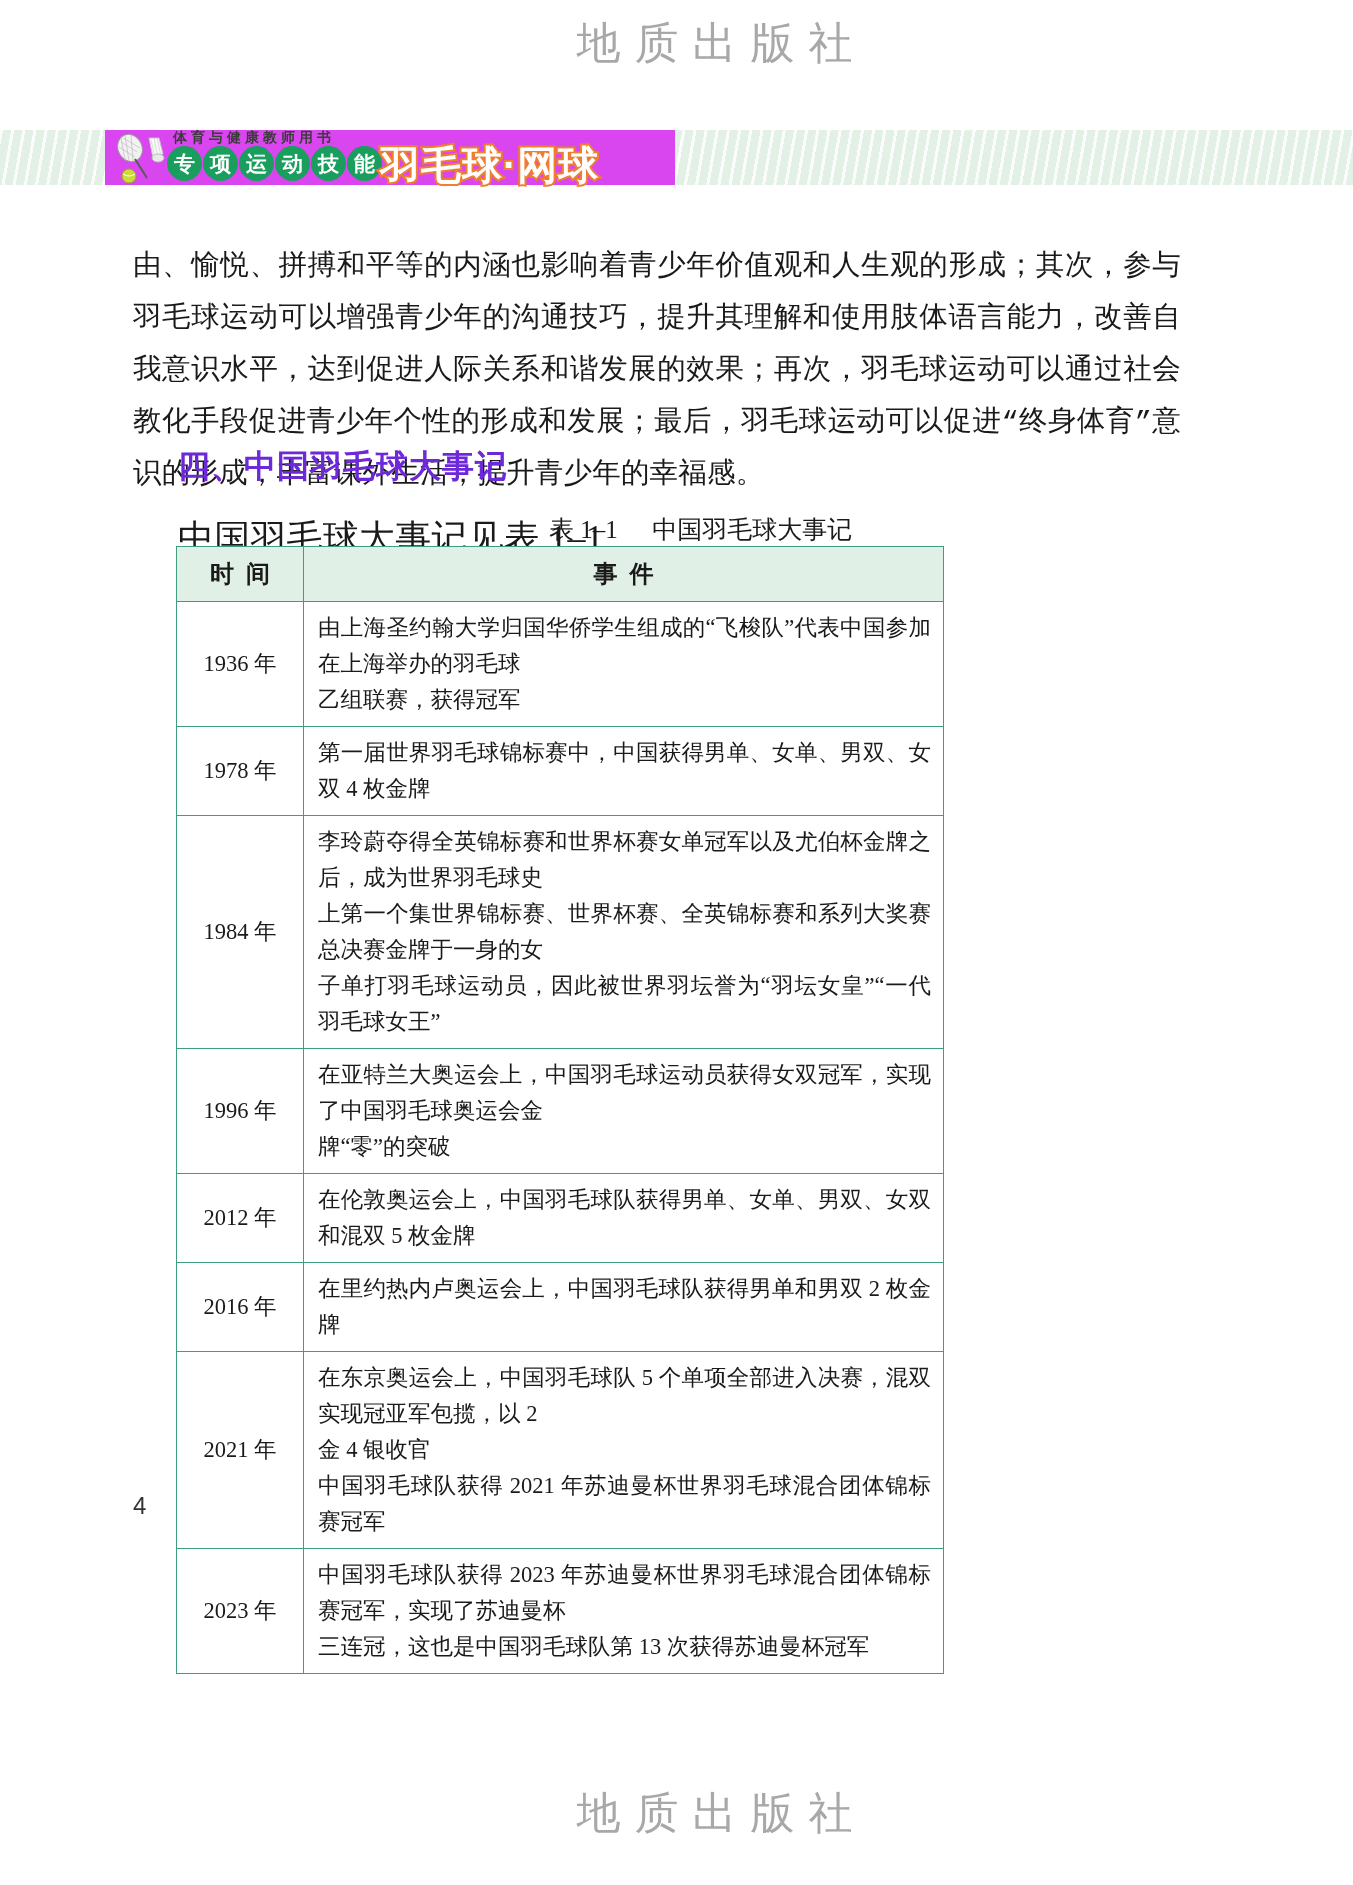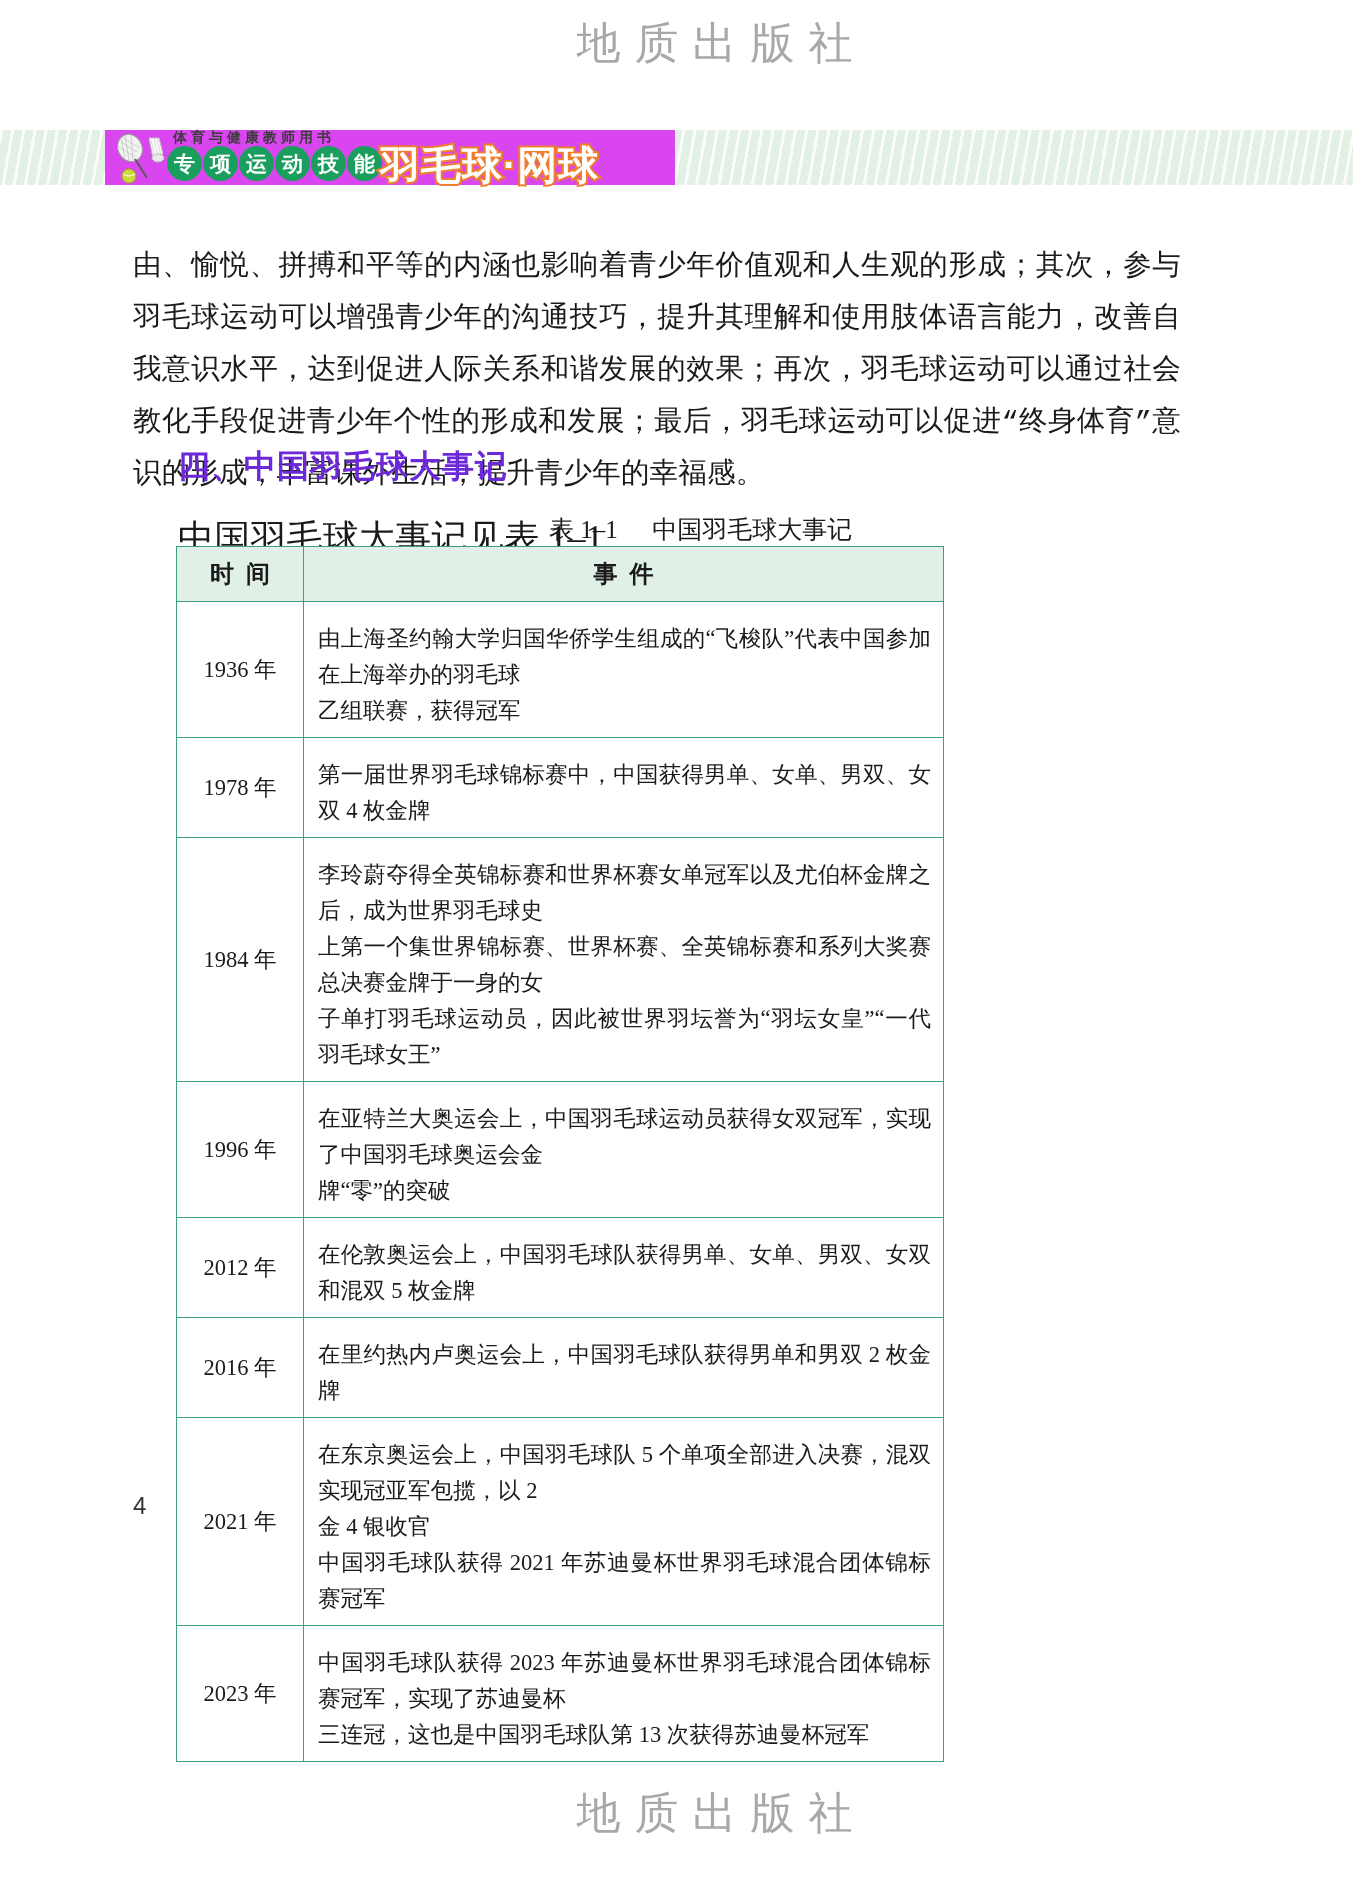--- a/index.html
+++ b/index.html
@@ -201,21 +201,21 @@
   }
   .evt-table tbody tr:last-child td { border-bottom: none; }
   .td-time {
     text-align: center;
     padding: 8px 4px;
     white-space: nowrap;
   }
   .td-evt {
     text-align: justify;
     text-justify: inter-ideograph;
-    padding: 19px 12px 8px 14px;
+    padding: 8px 12px 8px 14px;
   }
   .td-evt .ln { display: block; }
 
   
   .page-number {
     position: absolute;
     left: 133px;
     top: 1492px;
     width: 42px;
     font-family: "Liberation Sans", sans-serif;

